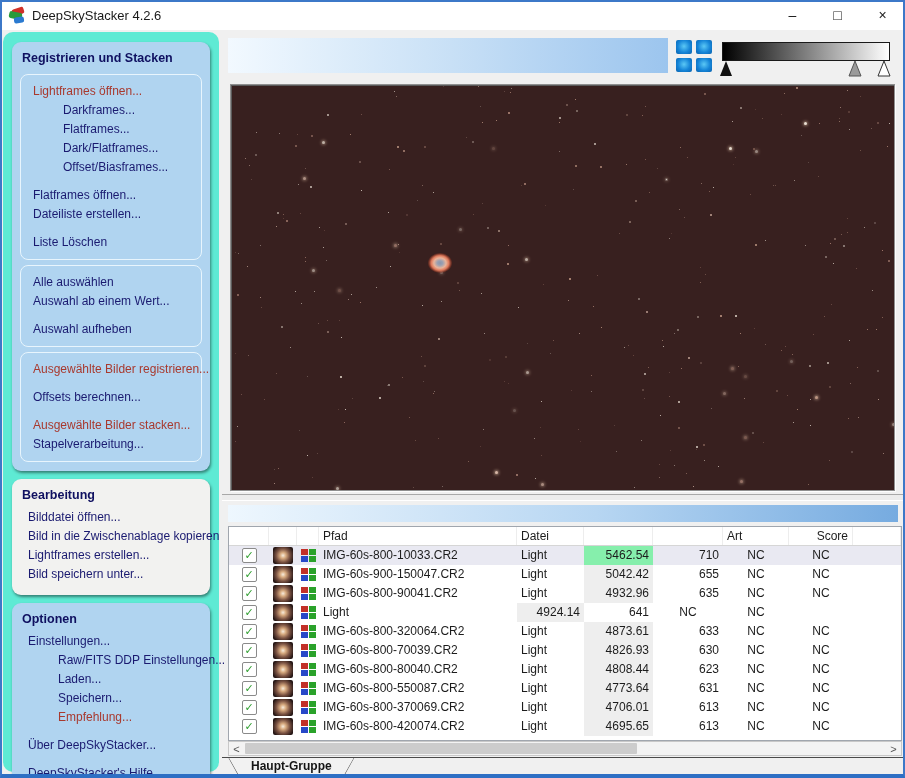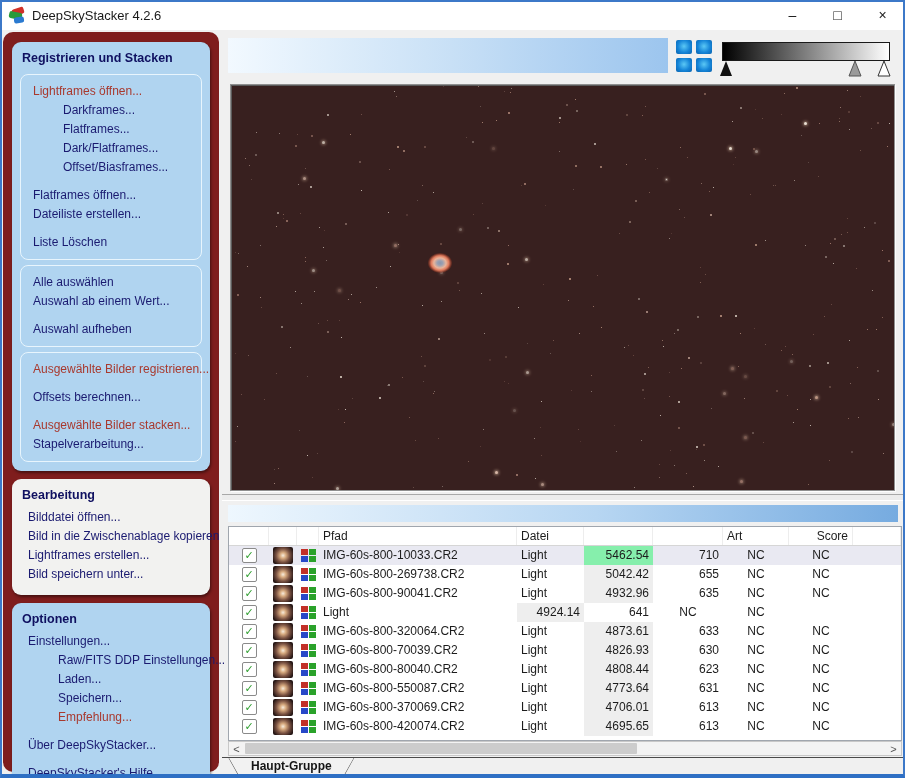--- a/index.html
+++ b/index.html
@@ -13,21 +13,21 @@
   .titlebar{position:absolute;left:0;top:0;right:0;height:30px;background:#ffffff;display:flex;align-items:center;z-index:10;}
   .app-icon{width:18px;height:18px;margin:0 6px 0 8px;position:relative;flex:0 0 auto;}
   .app-icon span{position:absolute;border-radius:2px;}
   .app-icon .i-red{width:12px;height:7px;left:4px;top:2px;background:#d03028;transform:rotate(-18deg);}
   .app-icon .i-green{width:13px;height:7px;left:1px;top:6px;background:#2a9a3a;transform:rotate(12deg);}
   .app-icon .i-blue{width:10px;height:6px;left:6px;top:11px;background:#2a7ad0;transform:rotate(-8deg);}
   .title-text{font-size:13px;color:#1a1a1a;}
   .win-controls{margin-left:auto;display:flex;height:100%;}
   .win-btn{width:45px;height:100%;display:flex;align-items:center;justify-content:center;font-size:14px;color:#222;}
   
-  .sidebar{position:absolute;left:3px;top:32px;width:216px;height:740px;background:#7f1d1d;border-radius:10px;padding:2px 0;box-sizing:border-box;z-index:5;}
+  .sidebar{position:absolute;left:3px;top:32px;width:216px;height:740px;background:#5eead4;border-radius:10px;padding:2px 0;box-sizing:border-box;z-index:5;}
   .panel{margin:8px 9px 0 9px;border-radius:9px;padding:7px 8px 9px 8px;box-shadow:1px 2px 3px rgba(0,0,0,.45);}
   .panel.blue{background:#b0d4f0;}
   .panel.light{background:#f2f2f0;}
   .panel-title{font-size:12.5px;font-weight:bold;color:#0f1060;padding:2px 2px 4px 2px;}
   .groupbox{border:1px solid #e8f5fd;border-radius:8px;padding:7px 6px;margin-top:5px;}
   .group{padding:2px 2px;}
   .item{font-size:12px;color:#1a1a70;line-height:19px;padding-left:6px;white-space:nowrap;}
   .item.red{color:#a8392e;}
   .item.indent{padding-left:36px;}
   .item.gap{margin-top:9px;}
@@ -550,21 +550,21 @@
           <div class="thumb"></div>
         </div>
         <div class="cell center">
           <div class="rgbicon">
             <span></span>
             <span></span>
             <span></span>
             <span></span>
           </div>
         </div>
-        <div class="cell">IMG-60s-800-269738.CR2</div>
+        <div class="cell">IMG-60s-900-150047.CR2</div>
         <div class="cell">Light</div>
         <div class="cell right band">5042.42</div>
         <div class="cell right">655</div>
         <div class="cell center">NC</div>
         <div class="cell center">NC</div>
         <div class="cell"></div>
       </div>
       <div class="t-grid trow">
         <div class="cell center">
           <span class="checkbox checked">✓</span>

